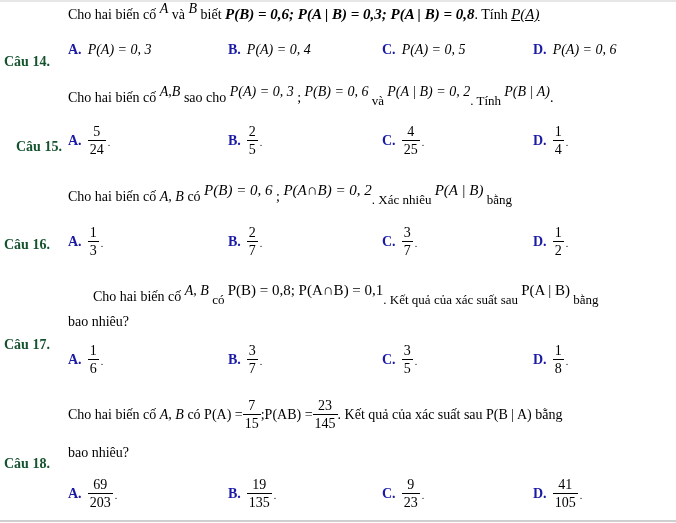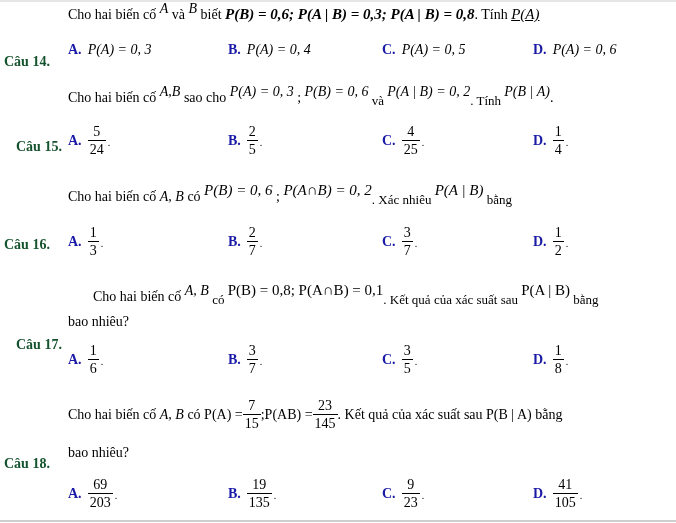--- a/index.html
+++ b/index.html
@@ -131,21 +131,21 @@
       <span class="frac">
         <span class="num">1</span>
         <span class="bar"></span>
         <span class="den">2</span>
       </span>
       <span class="dot">.</span>
     </div>
 </div>
 
 <div>
-  <div class="q-label" style="left:16px; top:289px;">Câu 17.</div>
+  <div class="q-label" style="left:4px; top:289px;">Câu 17.</div>
   <div class="stem" style="left:80px; top:288px;margin-left:13px;">
     <span>Cho hai biến cố </span><span class="m up">A, B</span><span class="dn"> có </span><span class="up" style="font-size:15px;">P(B) = 0,8; P(A∩B) = 0,1</span><span class="dn">. Kết quả của xác suất sau </span><span class="up" style="font-size:15px;">P(A | B)</span><span class="dn"> bằng</span>
   </div>
   <div class="stem" style="left:68px; top:314px;">bao nhiêu?</div>
   <div class="opt" style="left:68px; top:343px;">
       <span class="opt-letter">A.</span>
       <span class="frac">
         <span class="num">1</span>
         <span class="bar"></span>
         <span class="den">6</span>

